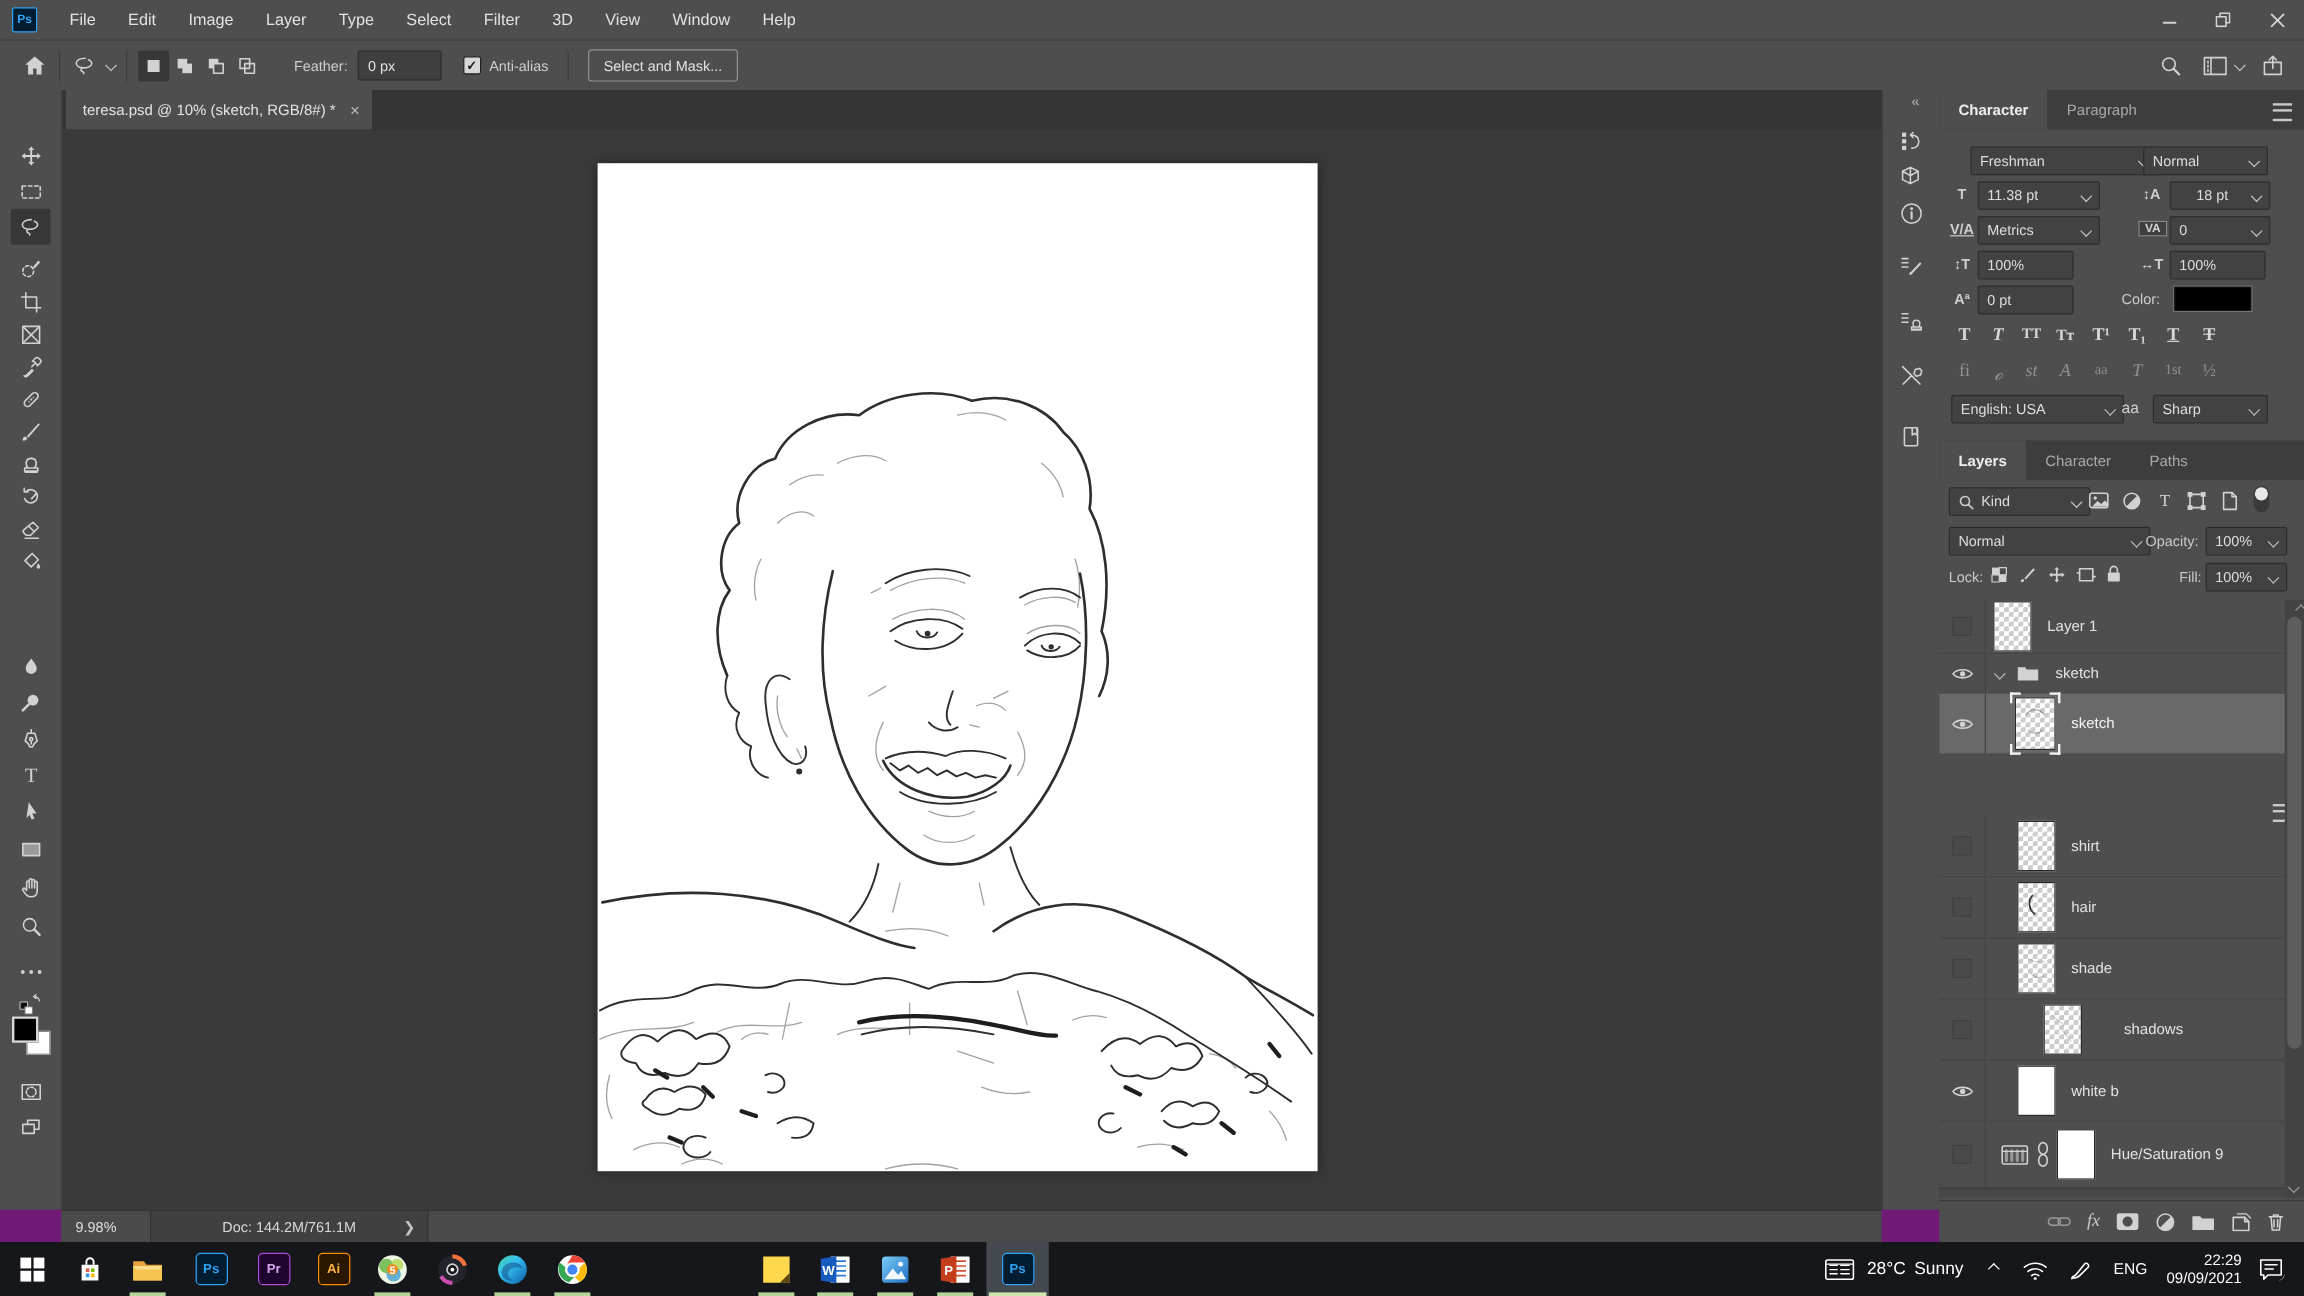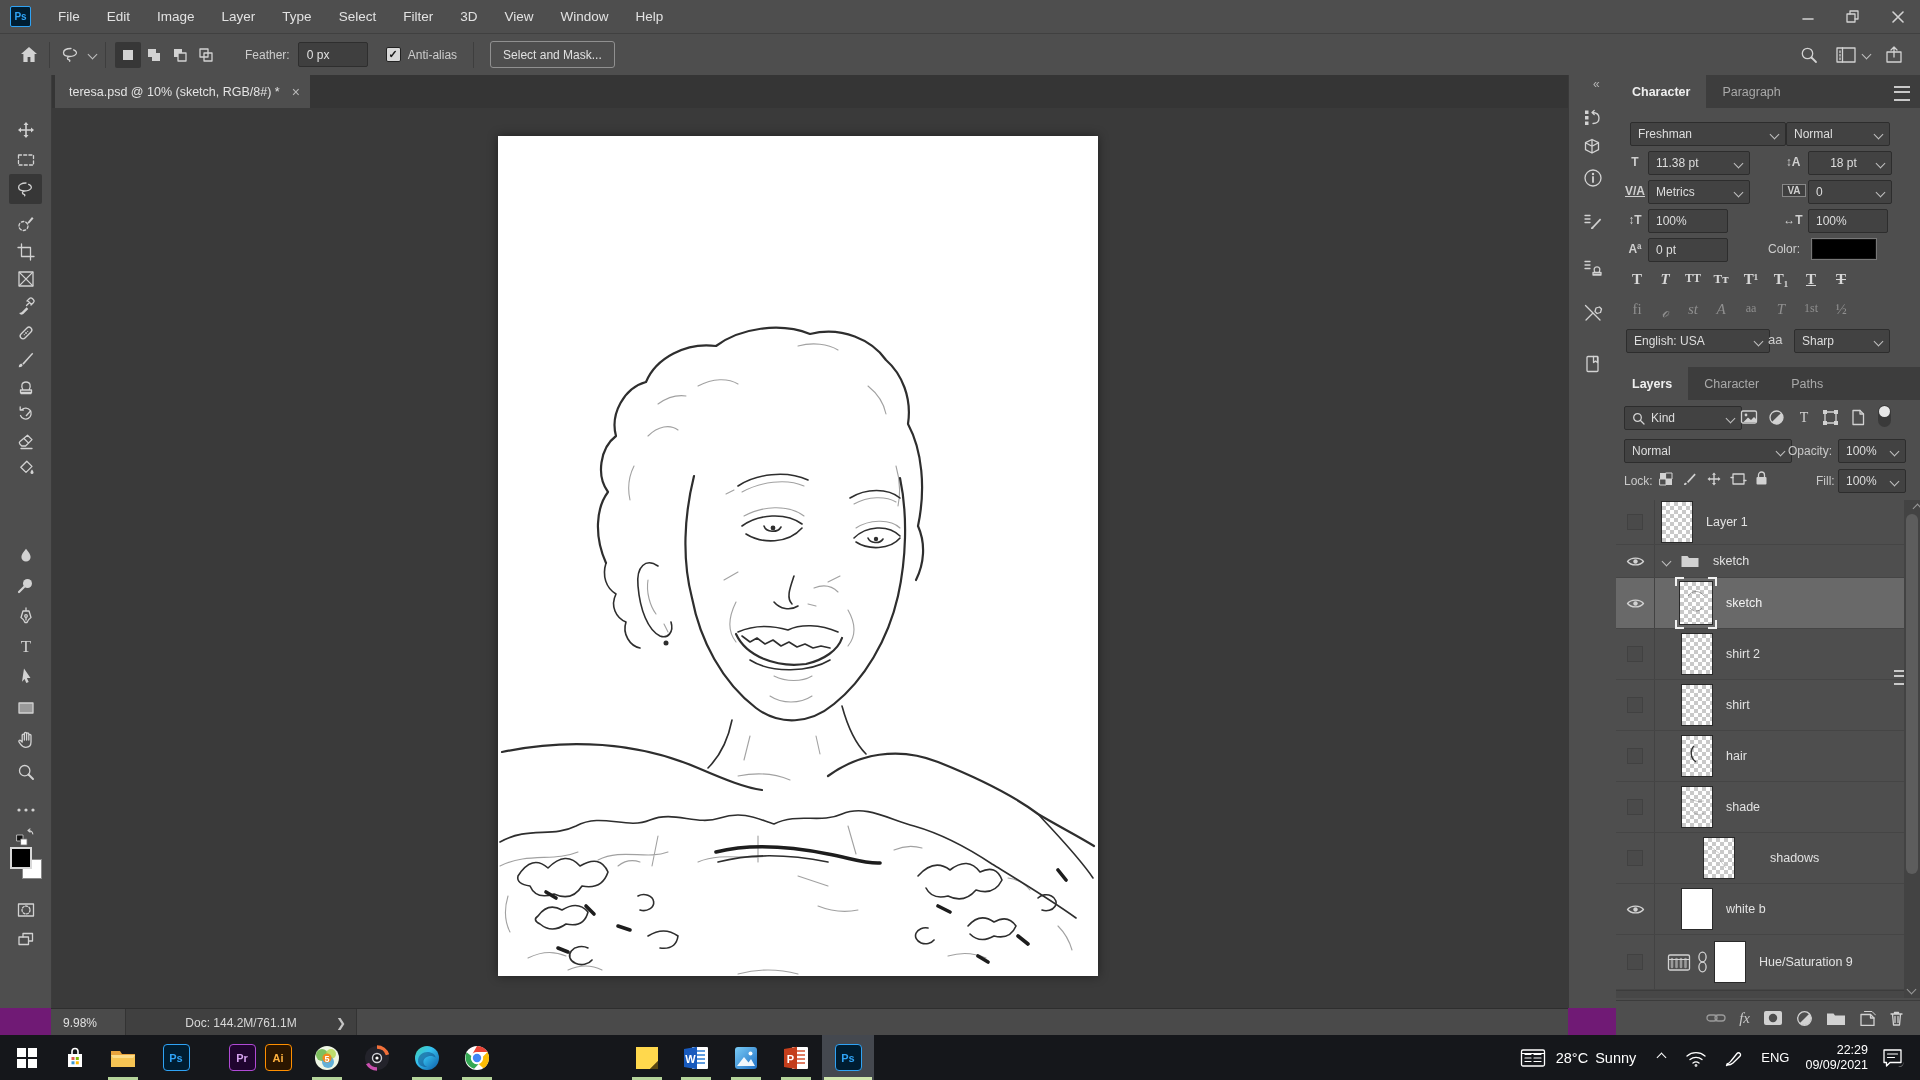--- a/index.html
+++ b/index.html
@@ -481,21 +481,21 @@
   </div>
 
   <div id="rightpanels" class="abs">
 
     <div class="ptabrow" style="top:0;">
       <div class="ptab active">Character</div>
       <div class="ptab">Paragraph</div>
       <div class="hamb"></div>
     </div>
 
-    <div class="sel" style="left:14px;top:47px;width:140px;">
+    <div class="sel" style="left:26px;top:47px;width:140px;">
         <span class="grow">Freshman</span>
         <span class="chev"></span>
       </div>
     <div class="sel" style="left:170px;top:47px;width:88px;">
         <span class="grow">Normal</span>
         <span class="chev"></span>
       </div>
 
     <span class="cicon" style="left:8px;top:80px;">T</span>
     <div class="sel" style="left:32px;top:76px;width:86px;">
@@ -696,27 +696,20 @@
           </div>
         <div class="thumb checker" style="margin-left:24px;width:32px;height:42px;">
           <div class="corner tl"></div><div class="corner tr"></div><div class="corner bl"></div><div class="corner br"></div>
           <svg width="32" height="42" style="opacity:.5">
               <path d="M8 14c4-6 12-6 16 0M10 26c3 4 9 4 12 0" stroke="#555" fill="none" stroke-width="1"></path>
             </svg>
         </div>
         <span class="lname" style="color:#f4f4f4;">sketch</span>
       </div>
 
-      <div class="layer-row" style="top:129px;height:50px;">
-        <div class="eyecell">
-            <div class="visbox"></div>
-          </div>
-        <div class="thumb checker" style="margin-left:26px;"></div>
-        <span class="lname">shirt 2</span>
-      </div>
 
       <div class="layer-row" style="top:180px;height:50px;">
         <div class="eyecell">
             <div class="visbox"></div>
           </div>
         <div class="thumb checker" style="margin-left:26px;"></div>
         <span class="lname">shirt</span>
       </div>
 
       <div class="layer-row" style="top:231px;height:50px;">
@@ -836,21 +829,21 @@
       <svg width="26" height="22">
           <path d="M1 4h9l2 3h13v13H1z" fill="#e8a33d"></path>
           <path d="M1 8h24v12H1z" fill="#f6c453"></path>
           <path d="M1 8h24l-2 3H3z" fill="#fbdc8a"></path>
         </svg>
       <div class="runline"></div>
     </div>
     <div class="tb-slot" style="left:150px;">
       <div class="tile" style="background:#001d31;border:1.5px solid #2fa3f5;color:#2fa3f5;">Ps</div>
     </div>
-    <div class="tb-slot" style="left:216px;text-align:center;">
+    <div class="tb-slot" style="left:202px;text-align:center;">
       <div class="tile" style="background:#20052f;border:1.5px solid #b04ad6;color:#d6a3ef;">Pr</div>
     </div>
     <div class="tb-slot" style="left:252px;">
       <div class="tile" style="background:#2b1600;border:1.5px solid #ff8f00;color:#ffb13d;">Ai</div>
     </div>
     <div class="tb-slot" style="left:301px;">
       <svg width="26" height="26">
           <circle cx="13" cy="13" r="12" fill="#eef6e4"></circle>
           <circle cx="8" cy="10" r="6" fill="#6ab547" opacity=".85"></circle>
           <circle cx="17" cy="9" r="5" fill="#b6d957" opacity=".85"></circle>

